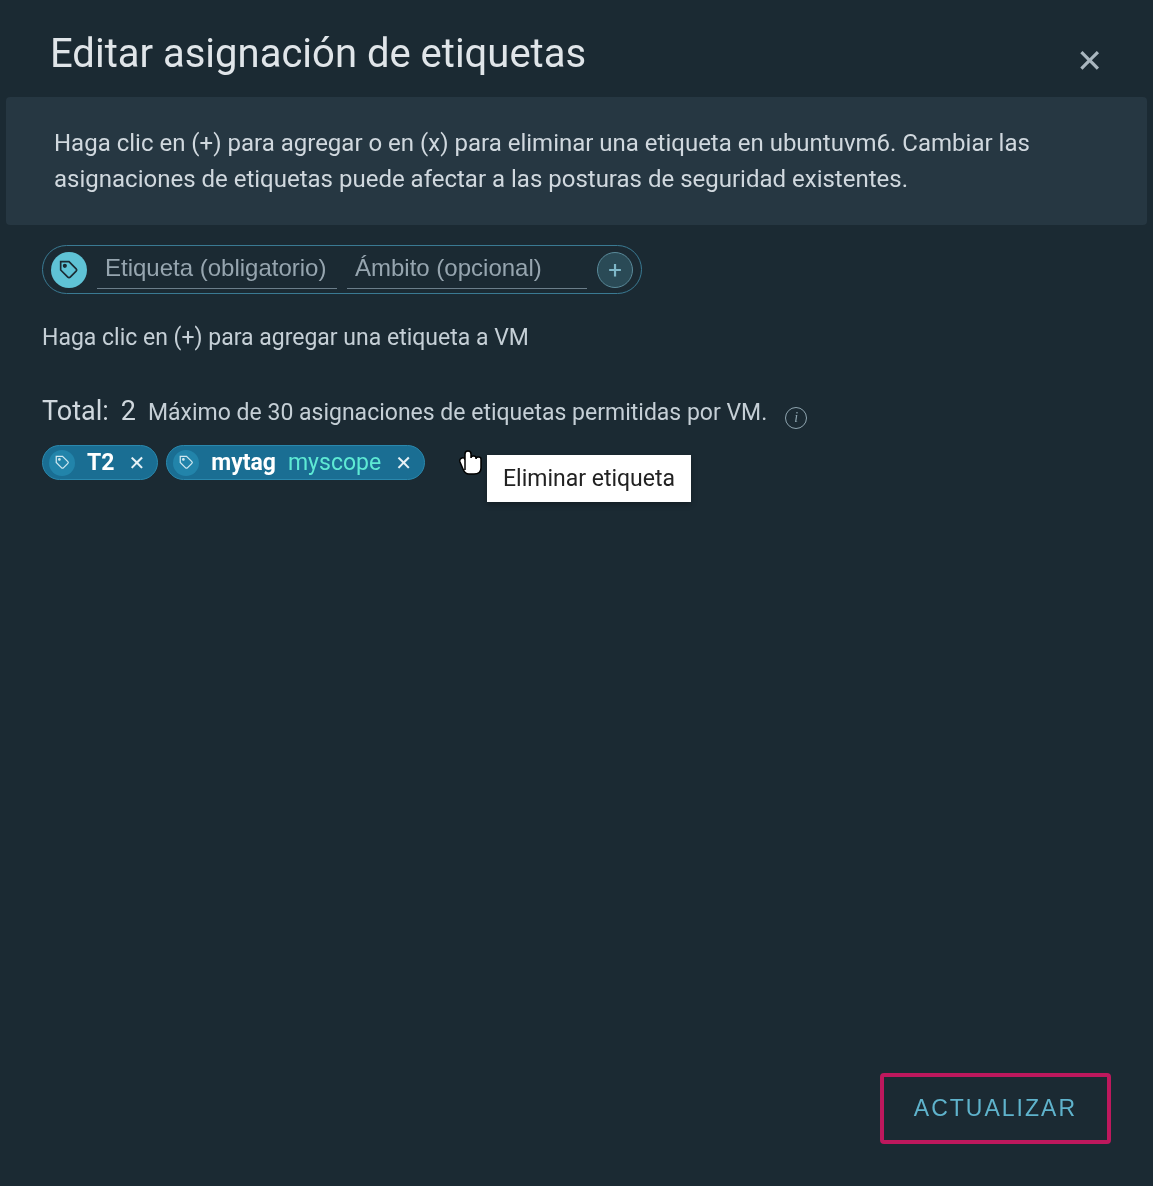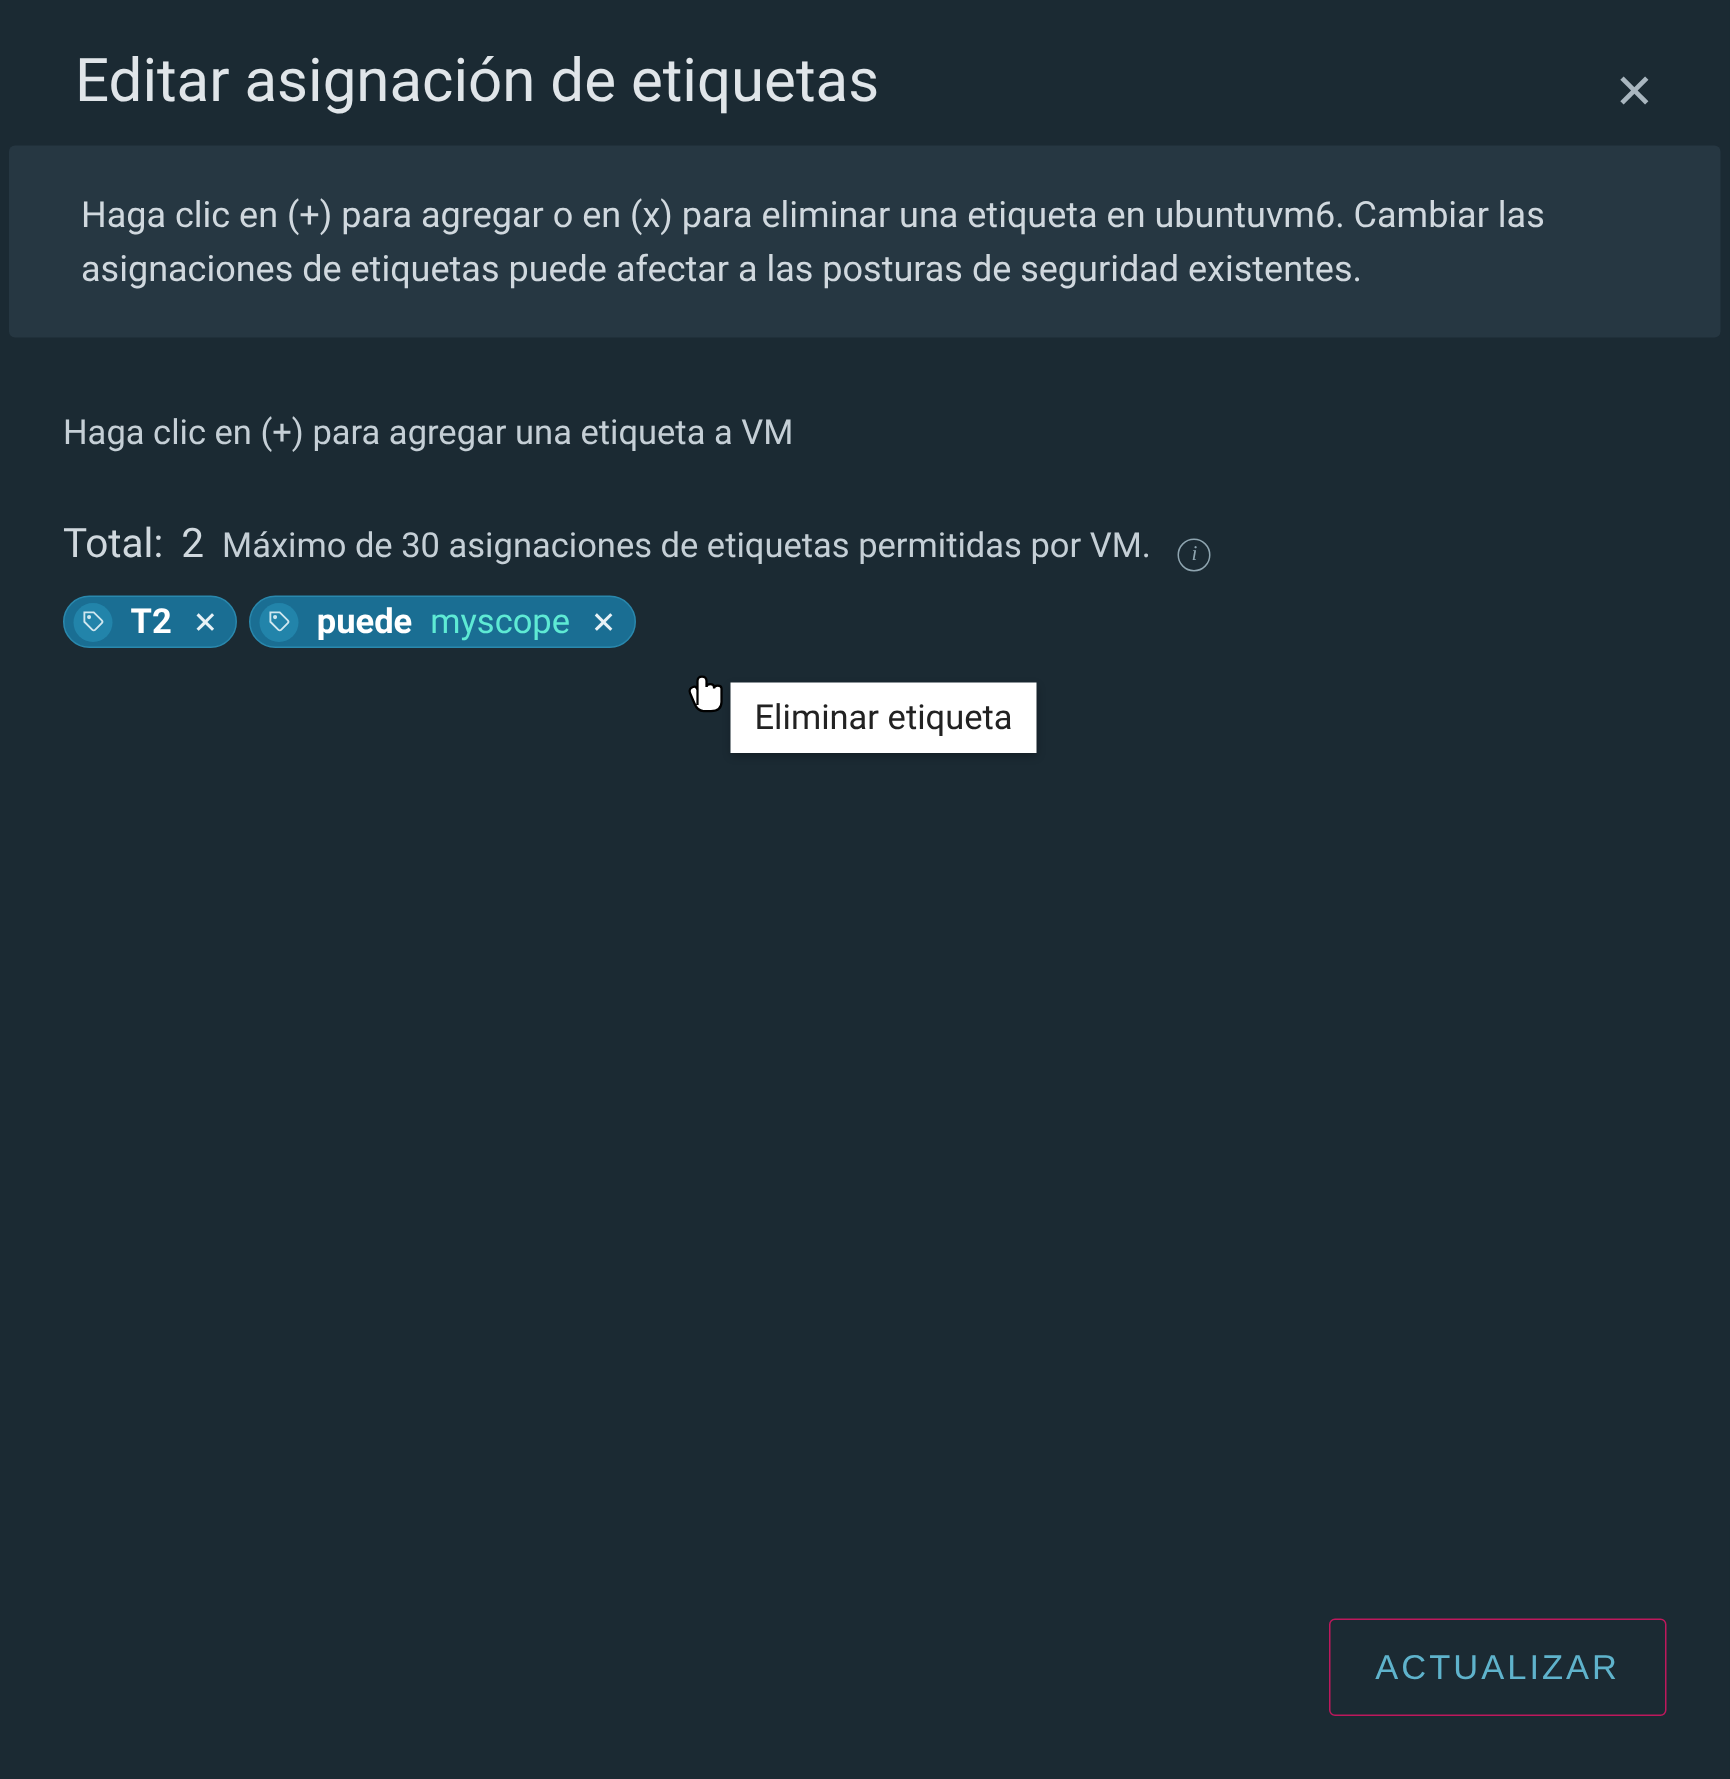--- a/index.html
+++ b/index.html
@@ -207,21 +207,21 @@
     }
     .footer {
       position: absolute;
       bottom: 42px;
       right: 42px;
       display: flex;
       gap: 24px;
     }
     .btn {
       background: transparent;
-      border: 1px solid #be185d;
+      border: 4px solid #be185d;
       color: #5fb3cc;
       font-size: 23px;
       letter-spacing: 2px;
       padding: 18px 30px;
       cursor: pointer;
       border-radius: 4px;
       font-weight: 400;
       margin-top: 38px;
     }
   </style>
@@ -229,20 +229,33 @@
 <body>
 
 <div class="modal-header">
   <h1 class="modal-title">Editar asignación de etiquetas</h1>
   <span class="close-x">✕</span>
 </div>
 
 <div class="info-banner">Haga clic en (+) para agregar o en (x) para eliminar una etiqueta en ubuntuvm6. Cambiar las asignaciones de etiquetas puede afectar a las posturas de seguridad existentes.</div>
 
 <div class="content">
+  <div class="tag-input-row">
+    <span class="tag-icon-circle">
+      <svg class="tag-icon-svg" viewBox="0 0 24 24" fill="none" stroke="#1b2a33" stroke-width="2">
+        <path d="M20.59 13.41l-7.17 7.17a2 2 0 0 1-2.83 0L2 12V2h10l8.59 8.59a2 2 0 0 1 0 2.82z"></path>
+        <circle cx="7" cy="7" r="1.5" fill="#1b2a33"></circle>
+      </svg>
+    </span>
+    <input class="underline-input tag-name-input" type="text" placeholder="Etiqueta (obligatorio)" style="">
+    <input class="underline-input scope-input" type="text" placeholder="Ámbito (opcional)" style="">
+    <span class="add-circle">
+      <span class="plus-sign">+</span>
+    </span>
+  </div>
 
   <div class="helper-text">Haga clic en (+) para agregar una etiqueta a VM</div>
 
   <div class="total-row">
     <span class="total-label">Total:</span>
     <span class="total-count">2</span>
     <span class="max-text">Máximo de 30 asignaciones de etiquetas permitidas por VM.</span>
     <span class="info-icon-circle">i</span>
   </div>
 
@@ -258,21 +271,21 @@
       <span class="chip-remove">✕</span>
     </span>
 
     <span class="tag-chip">
       <span class="chip-tag-icon">
         <svg viewBox="0 0 24 24" fill="none" stroke="#cfe7ef" stroke-width="2">
           <path d="M20.59 13.41l-7.17 7.17a2 2 0 0 1-2.83 0L2 12V2h10l8.59 8.59a2 2 0 0 1 0 2.82z"></path>
           <circle cx="7" cy="7" r="1.2" fill="#cfe7ef"></circle>
         </svg>
       </span>
-      <span class="chip-label">puede</span>
+      <span class="chip-label">mytag</span>
       <span class="chip-scope">myscope</span>
       <span class="chip-remove">✕</span>
     </span>
   </div>
 </div>
 
 <div class="cursor-pointer">
   <svg width="30" height="34" viewBox="0 0 30 34">
     <path d="M10 28 L10 12 Q10 9 13 9 Q16 9 16 12 L16 16 Q16 14 18.5 14 Q21 14 21 16 L21 17 Q21 15 23.5 15 Q26 15 26 17 L26 26 Q26 32 19 32 L14 32 Q10 32 8 27 L5 20 Q4 17 7 16 Q9 15 10 18 Z" fill="#fff" stroke="#000" stroke-width="1.5"></path>
   </svg>

